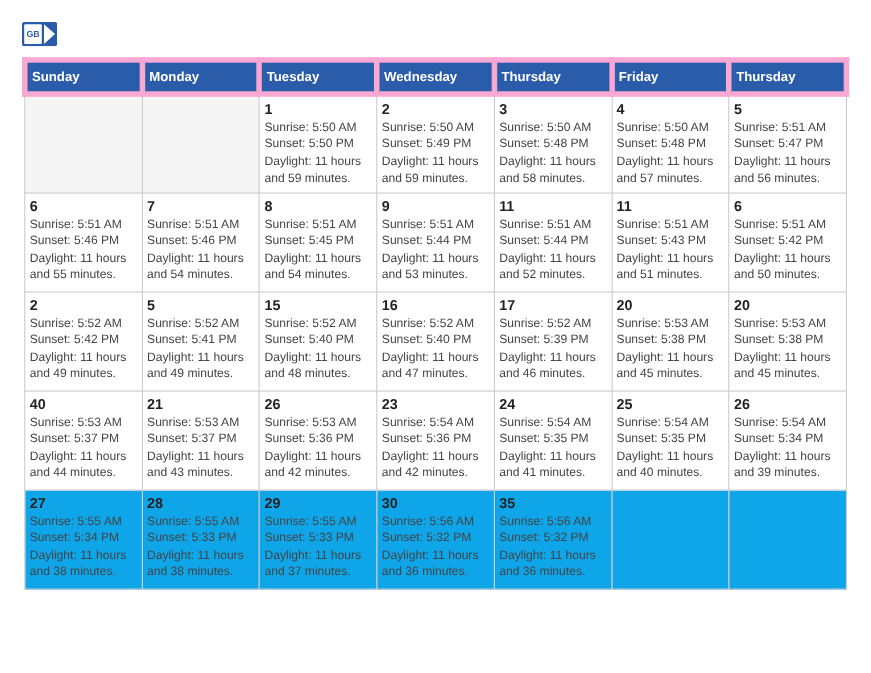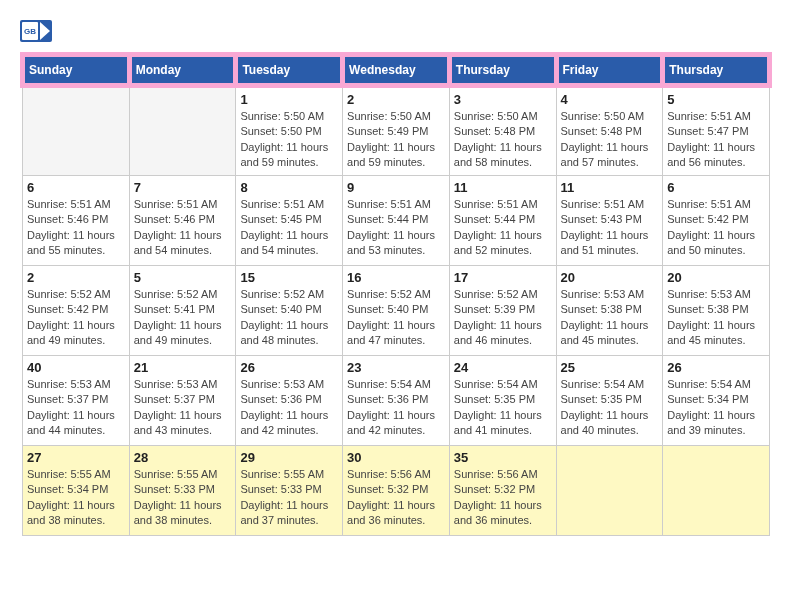--- a/index.html
+++ b/index.html
@@ -68,21 +68,21 @@
       padding: 4px;
       font-size: 10px;
       color: #333;
       height: 90px;
       background: #fff;
     }
     td.empty {
       background: #f5f5f5;
     }
     td.last-row {
-      background: #fef9c3;
+      background: #0ea5e9;
     }
     .day-number {
       font-size: 13px;
       font-weight: bold;
       color: #222;
       margin-bottom: 2px;
     }
     .day-detail {
       font-size: 11px;
       line-height: 1.4;

